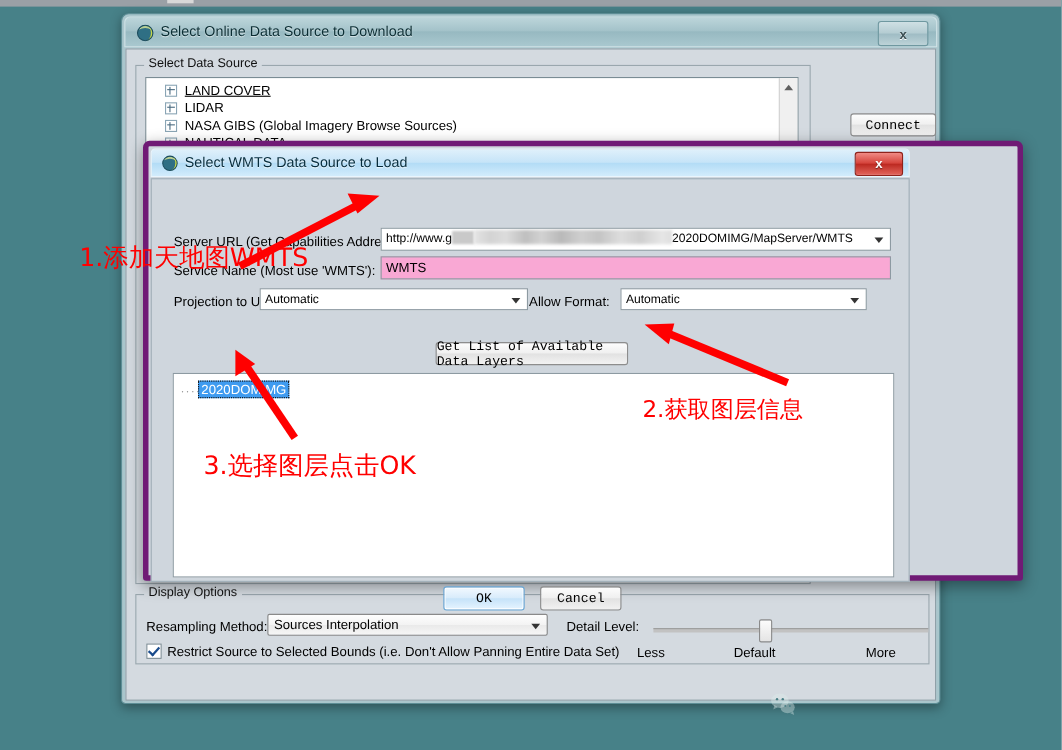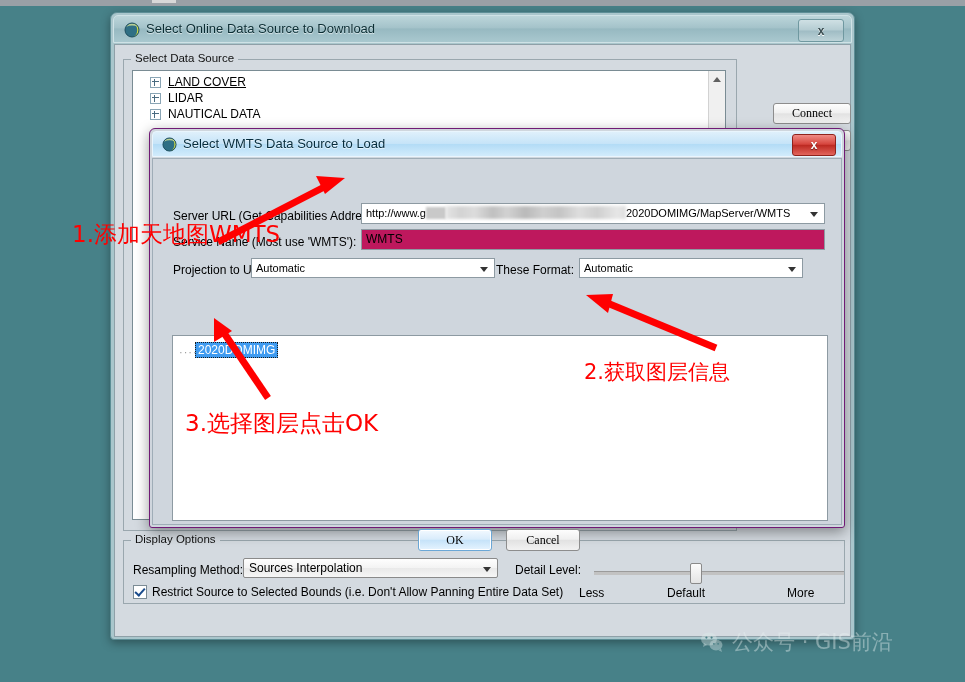--- a/index.html
+++ b/index.html
@@ -172,21 +172,21 @@
     background: linear-gradient(to bottom, #fdfdfd 0%, #f0f0f0 46%, #e2e2e2 52%, #f2f2f2 100%);
     border: 1px solid #8d8d8d;
     border-radius: 3px;
     font-size: 12px;
     color: #000;
     display: flex;
     align-items: center;
     justify-content: center;
     cursor: pointer;
     box-sizing: border-box;
-    font-family: Liberation Serif, serif;
+    font-family: Liberation Mono, monospace;
   }
   #btn-connect {
     position: absolute;
     left: 658px; top: 58px;
     width: 78px; height: 21px;
   }
   #btn-close {
     position: absolute;
     left: 658px; top: 85px;
     width: 78px; height: 21px;
@@ -289,24 +289,24 @@
     font-size: 11.5px;
     line-height: 13px;
     color: #000;
     letter-spacing: 0.2px;
   }
   #note-box .bold { font-weight: bold; }
 
   
   #inner-window {
     position: absolute;
-    left: 149px; top: 128px;
-    width: 696px; height: 400px;
+    left: 130px; top: 128px;
+    width: 800px; height: 400px;
     background: #cfd6dd;
-    border: 1px solid #701a75;
+    border: 5px solid #701a75;
     border-radius: 6px 6px 3px 3px;
     box-shadow: 0 4px 14px rgba(0,0,0,0.4);
     box-sizing: border-box;
   }
   #inner-titlebar {
     position: absolute;
     left: 2px; top: 2px;
     width: 690px; height: 26px;
     background: linear-gradient(to bottom, #dff0fb 0%, #c6e4f8 48%, #b3dcf6 52%, #d2ecfc 100%);
     border: 1px solid #e9f5fd;
@@ -352,21 +352,21 @@
   }
 
   .form-label {
     position: absolute;
     font-size: 12px;
     color: #000;
     white-space: nowrap;
   }
   .textfield {
     position: absolute;
-    background: #be185d;
+    background: #f9a8d4;
     border: 1px solid #8d9aa2;
     box-sizing: border-box;
     font-size: 12px;
     color: #000;
     padding-left: 4px;
     line-height: 19px;
     overflow: hidden;
     white-space: nowrap;
   }
   .combofield {
@@ -551,20 +551,24 @@
           <div class="tree-row">
             <span class="expander"></span>
             <span>LAND COVER</span>
           </div>
           <div class="tree-row">
             <span class="expander"></span>
             <span>LIDAR</span>
           </div>
           <div class="tree-row">
             <span class="expander"></span>
+            <span>NASA GIBS (Global Imagery Browse Sources)</span>
+          </div>
+          <div class="tree-row">
+            <span class="expander"></span>
             <span>NAUTICAL DATA</span>
           </div>
 
           <div id="tree-scroll">
             <div class="arrow-up">
               <span class="tri-up"></span>
             </div>
           </div>
         </div>
       </div>
@@ -621,26 +625,27 @@
 
       <div class="form-label" id="lbl-servicename">Service Name (Most use 'WMTS'):</div>
       <div class="textfield" id="fld-servicename">WMTS</div>
 
       <div class="form-label" id="lbl-projection">Projection to Use:</div>
       <div class="combofield" id="cmb-projection">
         <span>Automatic</span>
         <span class="combo-arrow"></span>
       </div>
 
-      <div class="form-label" id="lbl-imageformat">These Format:</div>
+      <div class="form-label" id="lbl-imageformat">Allow Format:</div>
       <div class="combofield" id="cmb-imageformat">
         <span>Automatic</span>
         <span class="combo-arrow"></span>
       </div>
 
+      <div class="btn" id="btn-getlist">Get List of Available Data Layers</div>
 
       <div id="layer-panel">
         <div id="layer-row">
           <span id="layer-dots">····</span>
           <span id="layer-item">2020DOMIMG</span>
         </div>
       </div>
 
       <div class="btn" id="btn-ok">OK</div>
       <div class="btn" id="btn-cancel">Cancel</div>
@@ -673,15 +678,14 @@
     <svg class="wm-icon" viewBox="0 0 24 24">
       <ellipse cx="9" cy="9" rx="8" ry="6.6" fill="rgba(220,235,235,0.40)"></ellipse>
       <path d="M4 13 L3 17 L7 15 Z" fill="rgba(220,235,235,0.40)"></path>
       <circle cx="6.4" cy="7.6" r="1.1" fill="#4a7f86"></circle>
       <circle cx="11.6" cy="7.6" r="1.1" fill="#4a7f86"></circle>
       <ellipse cx="16" cy="15" rx="6.5" ry="5.4" fill="rgba(220,235,235,0.40)"></ellipse>
       <path d="M21 18.5 L22 22 L18.5 20.3 Z" fill="rgba(220,235,235,0.40)"></path>
       <circle cx="13.9" cy="13.8" r="0.9" fill="#4a7f86"></circle>
       <circle cx="18.1" cy="13.8" r="0.9" fill="#4a7f86"></circle>
     </svg>
-    <span>公众号 · GIS前沿</span>
   </div>
 </div>
 
 </body></html>

